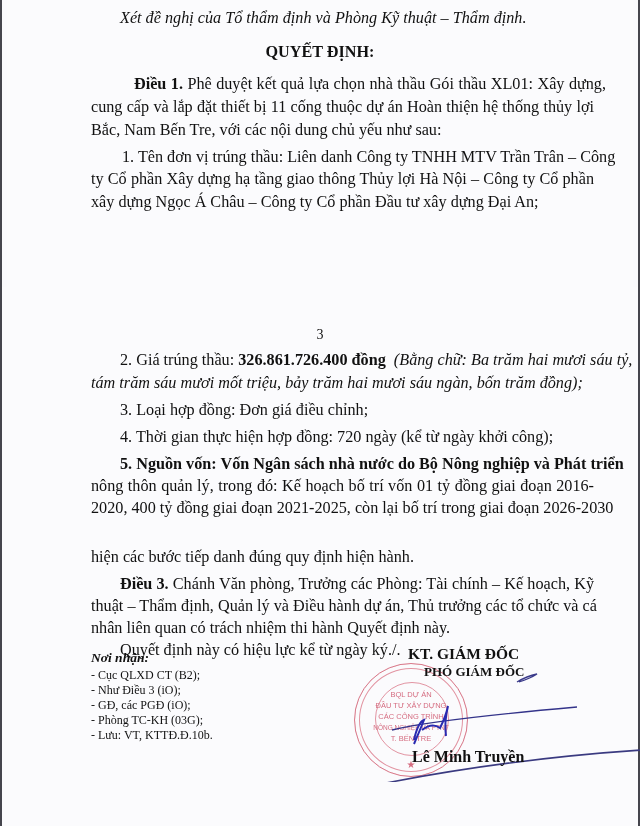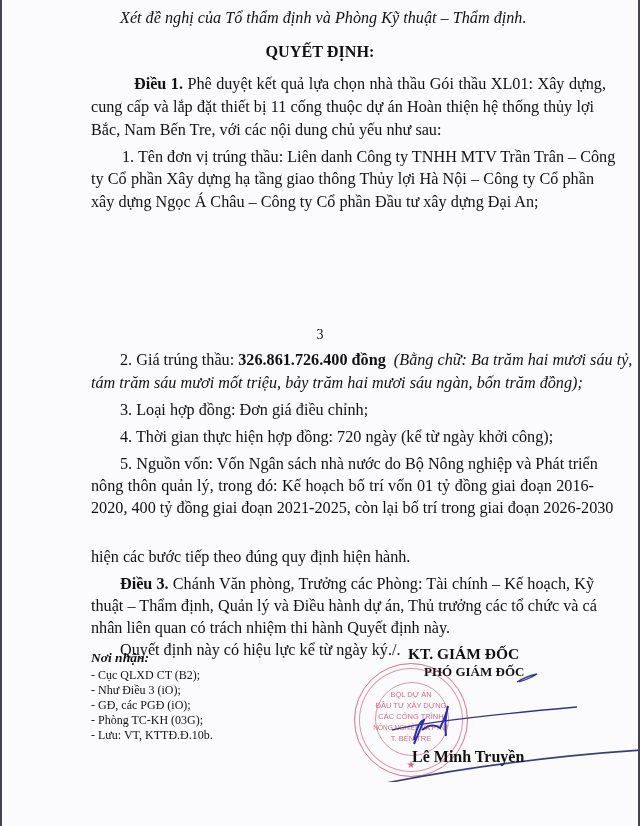--- a/index.html
+++ b/index.html
@@ -63,25 +63,25 @@
 
 <div class="page" id="page2">
   <div class="line center" style="left:0; width:636px; top:38px; font-size:14px;">3</div>
 
   <div class="line" style="left:118px; top:63px;"><span>2. Giá trúng thầu: </span><b>326.861.726.400 đồng</b>&nbsp;&nbsp;<i>(Bằng chữ: Ba trăm hai mươi sáu tỷ,</i></div>
   <div class="line it" style="left:89px; top:86px;">tám trăm sáu mươi mốt triệu, bảy trăm hai mươi sáu ngàn, bốn trăm đồng);</div>
 
   <div class="line" style="left:118px; top:113px;">3. Loại hợp đồng: Đơn giá điều chỉnh;</div>
   <div class="line" style="left:118px; top:140px;">4. Thời gian thực hiện hợp đồng: 720 ngày (kể từ ngày khởi công);</div>
 
-  <div class="line just" style="left:118px; width:474px; top:167px;">5. Nguồn vốn: Vốn Ngân sách nhà nước do Bộ Nông nghiệp và Phát triển</div>
+  <div class="line just" style="left:118px; width:474px; top:167px;font-weight:bold;">5. Nguồn vốn: Vốn Ngân sách nhà nước do Bộ Nông nghiệp và Phát triển</div>
   <div class="line just" style="left:89px; width:503px; top:189px;">nông thôn quản lý, trong đó: Kế hoạch bố trí vốn 01 tỷ đồng giai đoạn 2016-</div>
   <div class="line" style="left:89px; top:211px;">2020, 400 tỷ đồng giai đoạn 2021-2025, còn lại bố trí trong giai đoạn 2026-2030</div>
 
-  <div class="line" style="left:89px; top:260px;">hiện các bước tiếp theo đúng quy định hiện hành.</div>
+  <div class="line" style="left:89px; top:260px;">hiện các bước tiếp danh đúng quy định hiện hành.</div>
 
   <div class="line just" style="left:118px; width:474px; top:287px;"><b>Điều 3.</b><span> Chánh Văn phòng, Trưởng các Phòng: Tài chính – Kế hoạch, Kỹ</span></div>
   <div class="line just" style="left:89px; width:503px; top:309px;">thuật – Thẩm định, Quản lý và Điều hành dự án, Thủ trưởng các tổ chức và cá</div>
   <div class="line" style="left:89px; top:331px;">nhân liên quan có trách nhiệm thi hành Quyết định này.</div>
   <div class="line" style="left:118px; top:353px;">Quyết định này có hiệu lực kể từ ngày ký./.</div>
 
   <div>
     <div class="line b it small" style="left:89px; top:363px; font-size:13.5px;">Nơi nhận:</div>
     <div class="line small" style="left:89px; top:381px;">- Cục QLXD CT (B2);</div>
     <div class="line small" style="left:89px; top:396px;">- Như Điều 3 (iO);</div>

